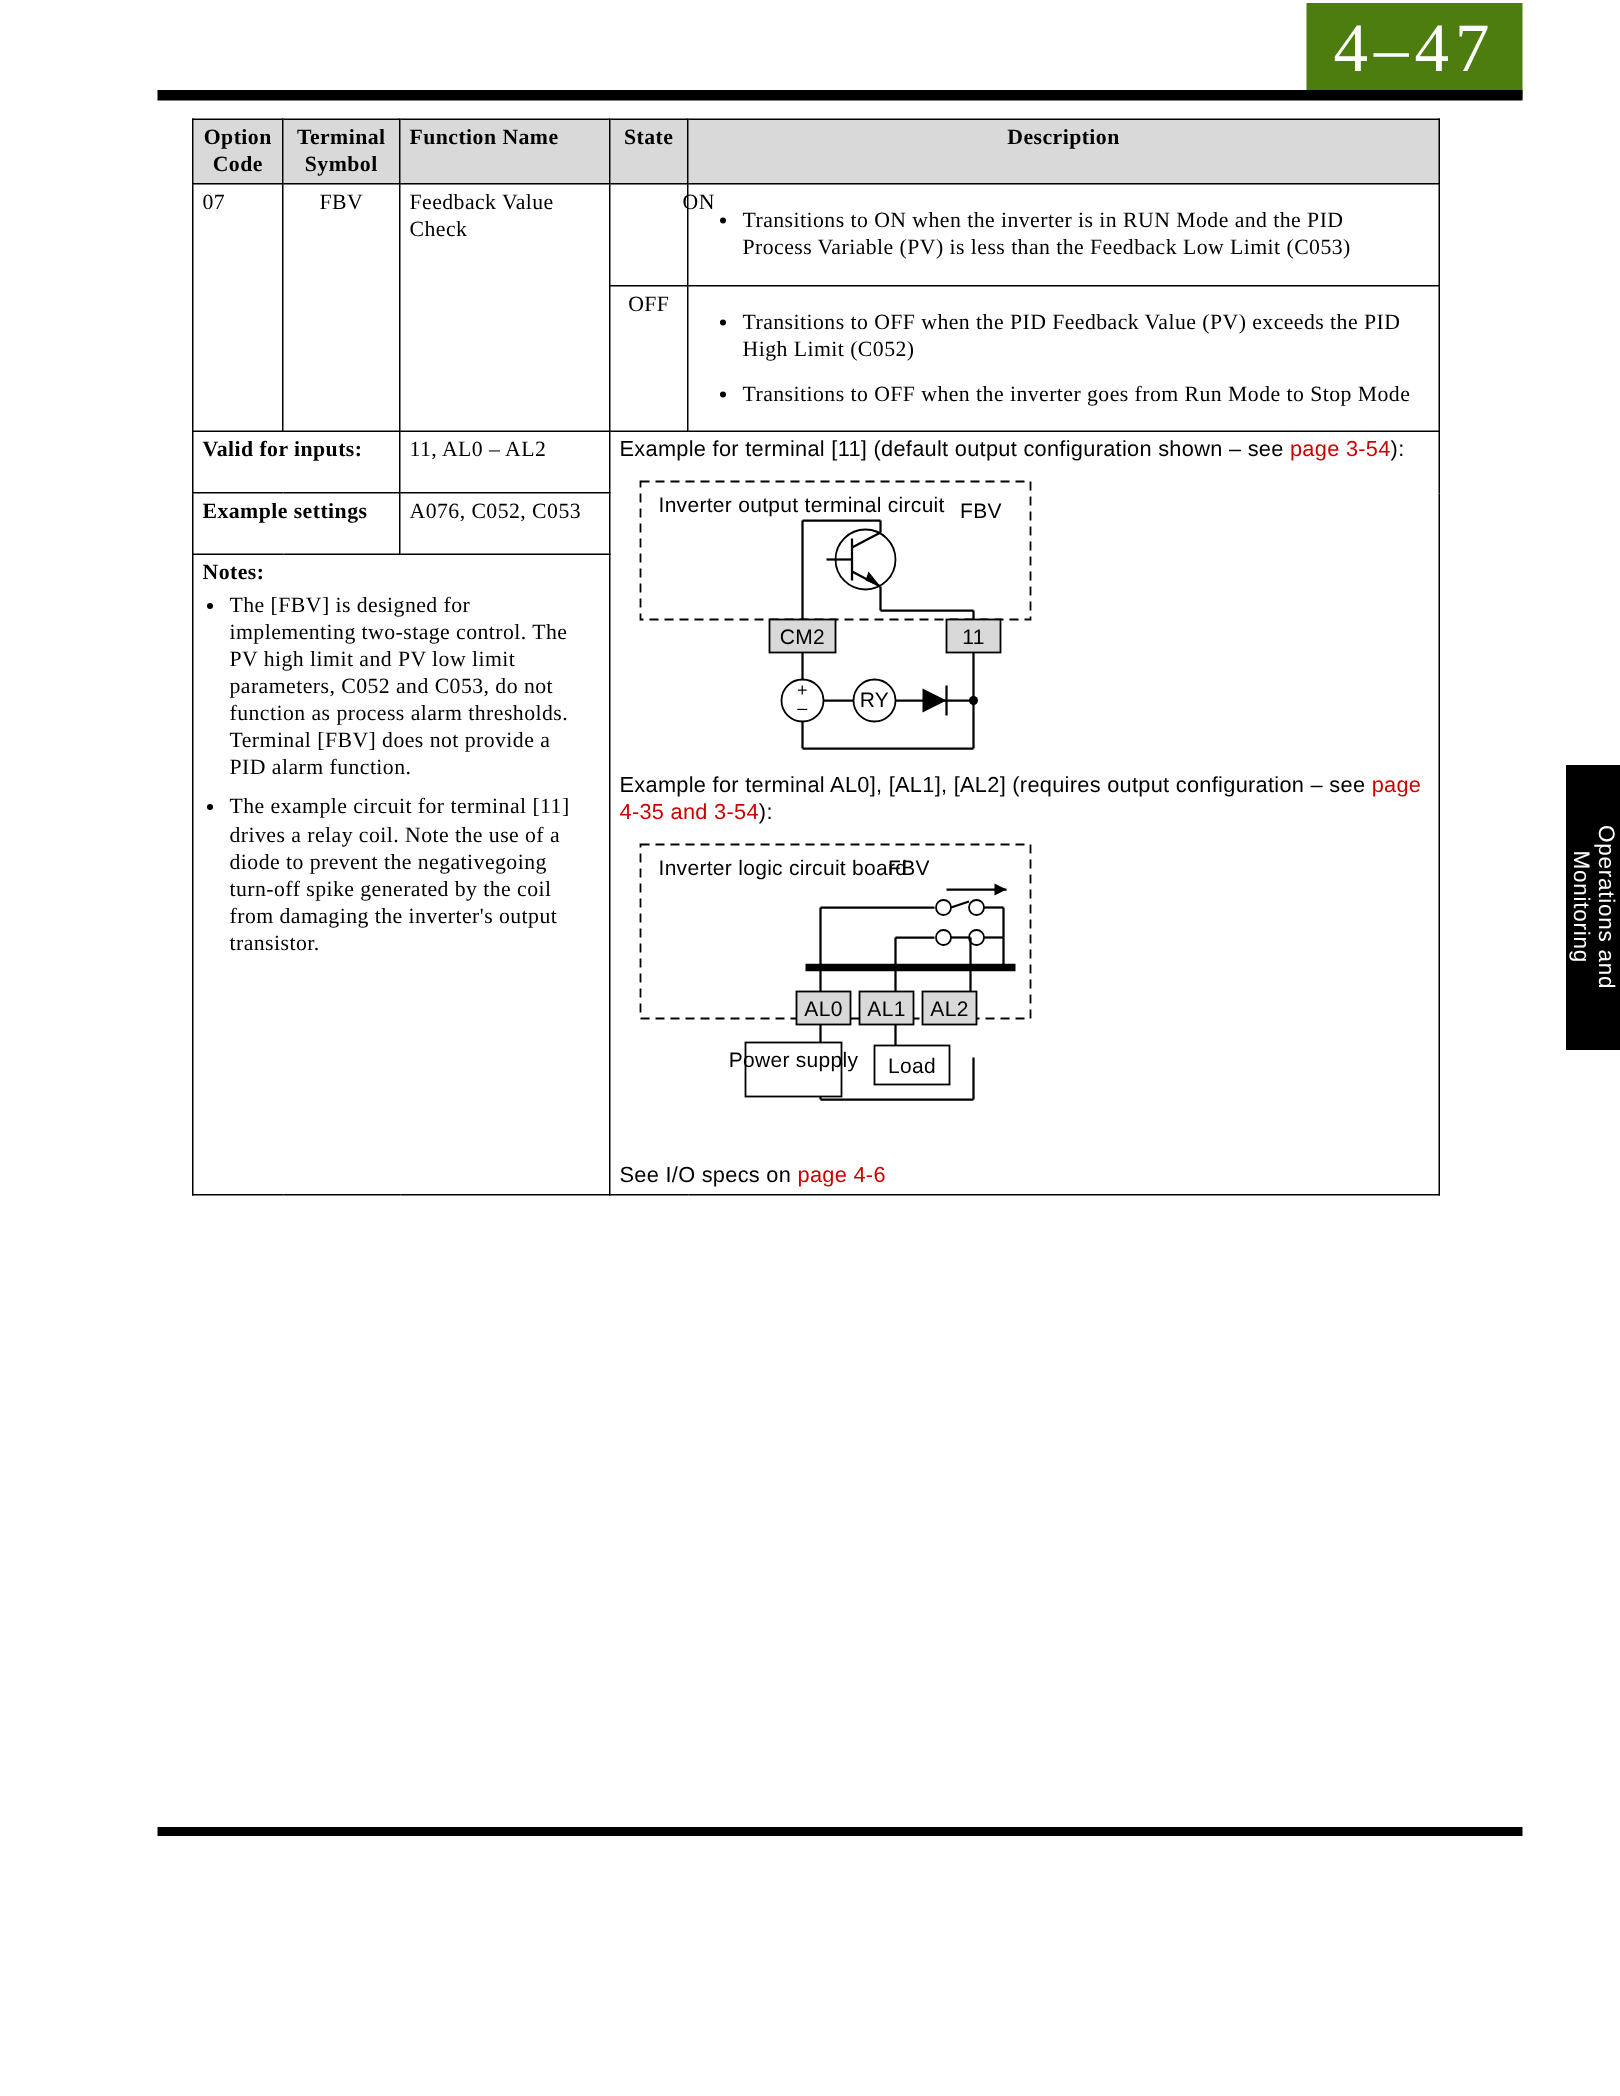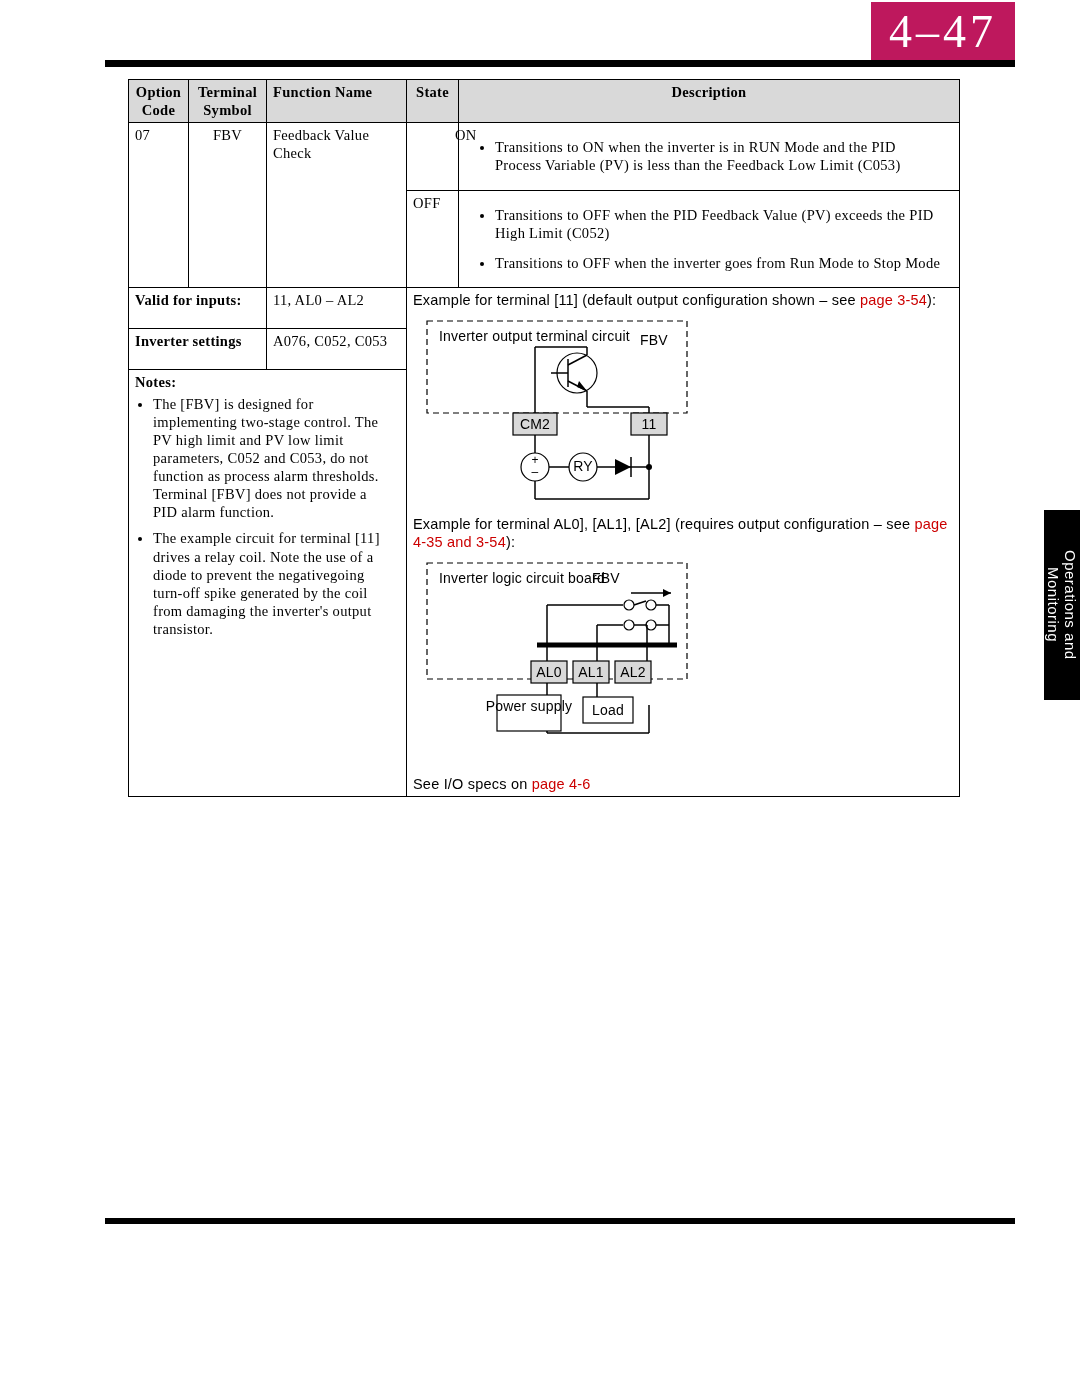--- a/index.html
+++ b/index.html
@@ -1,21 +1,21 @@
 <!DOCTYPE html>
 <html><head>
 <meta charset="utf-8">
 <style>
   :root { --ink:#000; --accent:#cc0000; }
   html,body{margin:0;padding:0;background:#fff;color:var(--ink);}
   .page{position:relative;width:1080px;height:1397px;font-family:Georgia,"Times New Roman",serif;font-size:15px;letter-spacing:.3px;}
   .rule{position:absolute;left:105px;right:65px;background:#000;}
   .rule-top{top:60px;height:7px;}
   .rule-bottom{top:1218px;height:6px;}
-  .pagenum{position:absolute;top:2px;right:65px;background:#be185d;color:#fff;font-size:46px;font-weight:400;padding:3px 18px 8px 18px;letter-spacing:4px;}
+  .pagenum{position:absolute;top:2px;right:65px;background:#4d7c0f;color:#fff;font-size:46px;font-weight:400;padding:3px 18px 8px 18px;letter-spacing:4px;}
   .tab{position:absolute;top:510px;right:0;width:36px;height:190px;background:#000;color:#fff;display:flex;align-items:center;justify-content:center;}
   .tab span{writing-mode:vertical-rl;transform:rotate(0deg);font-family:Arial,Helvetica,sans-serif;font-size:15px;text-align:center;letter-spacing:.5px;}
   .content{position:absolute;top:79px;left:128px;width:832px;border-radius:13px;}
   table.main{border-collapse:collapse;width:100%;table-layout:fixed;}
   table.main th,table.main td{border:1px solid #000;padding:3px 6px;vertical-align:top;font-size:14.5px;line-height:1.25;}
   table.main th{background:#d9d9d9;text-align:center;font-weight:bold;font-family:Georgia,serif;}
   col.c1{width:60px;} col.c2{width:78px;} col.c3{width:140px;} col.c4{width:52px;} col.c5{width:auto;}
   ul.desc{margin:0;padding-left:18px;}
   ul.desc li{margin:12px;}
   .rowlbl{font-weight:bold;text-align:right;}
@@ -70,21 +70,21 @@
         <td rowspan="2" style="text-align:center;">FBV</td>
         <td rowspan="2">Feedback Value Check</td>
         <td style="text-align:left;padding-left:48px;">ON</td>
         <td>
           <ul class="desc">
                 <li>Transitions to ON when the inverter is in RUN Mode and the PID Process Variable (PV) is less than the Feedback Low Limit (C053)</li>
               </ul>
         </td>
       </tr>
       <tr>
-        <td style="">OFF</td>
+        <td style="text-align:center;">OFF</td>
         <td>
           <ul class="desc">
             <li>Transitions to OFF when the PID Feedback Value (PV) exceeds the PID High Limit (C052)</li>
             <li>Transitions to OFF when the inverter goes from Run Mode to Stop Mode</li>
           </ul>
         </td>
       </tr>
 
       <tr>
         <td colspan="2"><span class="rowlbl">Valid for inputs:</span></td>
@@ -189,21 +189,21 @@
           </svg>
 
           <div>
             <span>See I/O specs on </span><a class="link" href="#">page 4-6</a>
           </div>
 
         </td>
       </tr>
 
       <tr>
-        <td colspan="2"><span class="rowlbl">Inverter settings</span></td>
+        <td colspan="2"><span class="rowlbl">Example settings</span></td>
         <td>A076, C052, C053</td>
       </tr>
 
       <tr>
         <td colspan="3" class="notes-area" style="height:420px;">
           <span class="rowlbl">Notes:</span>
           <ul>
             <li>The [FBV] is designed for implementing two-stage control. The PV high limit and PV low limit parameters, C052 and C053, do not function as process alarm thresholds. Terminal [FBV] does not provide a PID alarm function.</li>
             <li>The example circuit for terminal [11] drives a relay coil. Note the use of a diode to prevent the negativegoing turn-off spike generated by the coil from damaging the inverter's output transistor.</li>
           </ul>

